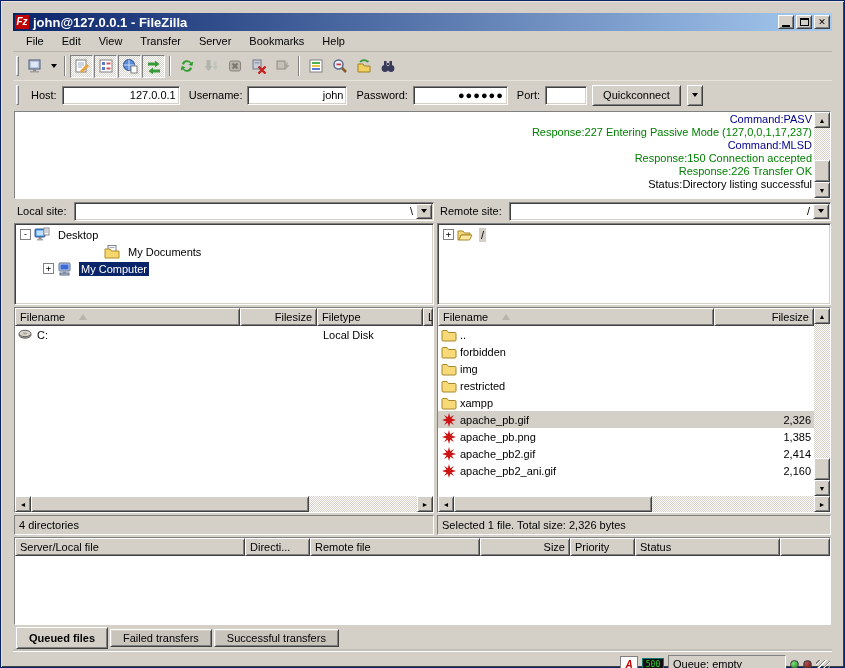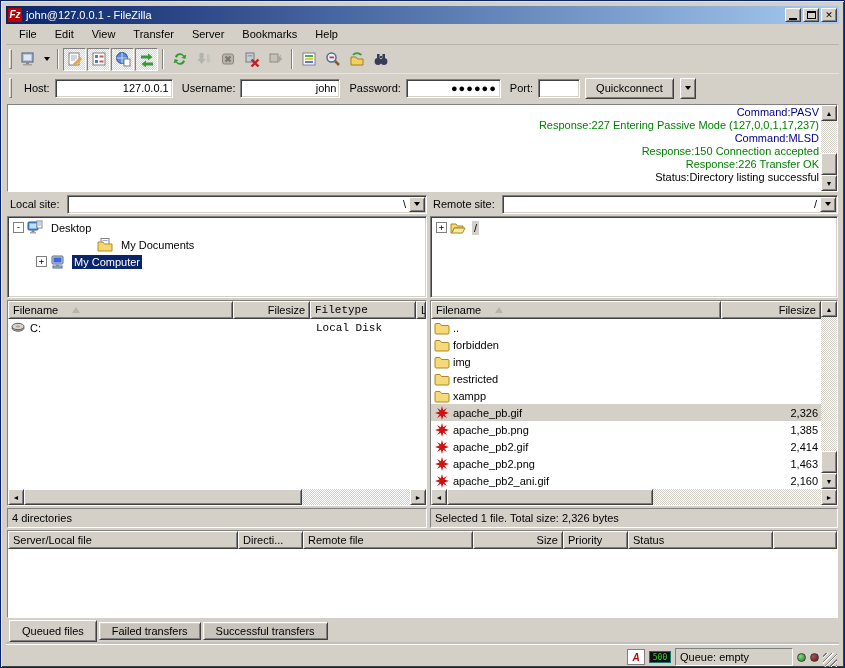--- a/index.html
+++ b/index.html
@@ -4,21 +4,21 @@
 <style>
   * { margin:0; padding:0; box-sizing:border-box; }
   html,body { width:845px; height:668px; }
   body {
     font-family:"Liberation Sans","DejaVu Sans",sans-serif;
     font-size:11px; color:#000; background:#d4d0c8;
     overflow:hidden;
   }
   .window {
     width:845px; height:668px; background:#d4d0c8;
-    border:1px solid #0a246a; padding:5px;
+    border:1px solid #0a246a; padding:12px;
     box-shadow: inset 1px 1px 0 #e8e4dc, inset -1px -1px 0 #404040;
     display:flex; flex-direction:column;
   }
   
   .btn3d {
     background:#d4d0c8;
     border:1px solid; border-color:#fff #404040 #404040 #fff;
     box-shadow: inset 1px 1px 0 #d4d0c8, inset -1px -1px 0 #808080;
   }
   .field {
@@ -35,21 +35,21 @@
   .titlebar {
     height:18px; flex:0 0 18px;
     background:linear-gradient(to right,#0a246a,#a6caf0);
     display:flex; align-items:center; padding:0 2px; color:#fff;
   }
   .fz-logo {
     width:14px; height:14px; background:#c00000; color:#fff;
     font-weight:bold; font-size:10px; line-height:14px; text-align:center;
     margin-right:4px; flex:0 0 14px; font-style:italic;
   }
-  .title-text { font-weight:normal; font-size:11px; flex:1; white-space:nowrap; }
+  .title-text { font-weight:bold; font-size:13px; flex:1; white-space:nowrap; }
   .winbtn {
     width:16px; height:14px; margin-left:2px; position:relative;
     display:flex; align-items:center; justify-content:center;
     font-size:9px; font-weight:bold; color:#000;
   }
   .glyph-min { width:8px; height:2px; background:#000; margin-top:8px; }
   .glyph-max { width:9px; height:8px; border:1px solid #000; border-top:2px solid #000; }
   
   .menubar { height:21px; flex:0 0 21px; display:flex; align-items:center; padding-left:4px; border-bottom:1px solid #b8b4ac; }
   .menu-item { padding:2px 9px; }
@@ -107,21 +107,21 @@
   .hcell { display:flex; align-items:center; padding:0 4px; overflow:hidden; white-space:nowrap; }
   .hcell.num { justify-content:flex-end; }
   .sort-asc { width:0; height:0; margin-left:14px; border-left:4px solid transparent; border-right:4px solid transparent; border-bottom:6px solid #b8b4ac; }
   .listbody { flex:1; overflow:hidden; background:#fff; }
   .lrow { height:17px; display:flex; align-items:center; white-space:nowrap; }
   .lrow.sel { background:#d4d0c8; }
   .cell { overflow:hidden; display:flex; align-items:center; padding:0 3px; height:17px; }
   .cell.num { justify-content:flex-end; }
   .ficon { width:16px; height:16px; flex:0 0 16px; margin-right:3px; display:flex; align-items:center; justify-content:center; }
   
-  .lc-name { width:227px; } .lc-size { width:78px; } .lc-type { width:107px;font-family:Liberation Mono, monospace; } .lc-last { flex:1; }
+  .lc-name { width:227px; } .lc-size { width:78px; } .lc-type { width:107px; } .lc-last { flex:1; }
   
   .rc-name { flex:1; } .rc-size { width:100px; }
   
   .sb-track-pat { background-image:conic-gradient(#fff 25%, #d4d0c8 0 50%, #fff 0 75%, #d4d0c8 0); background-size:2px 2px; }
   .hscroll { height:16px; flex:0 0 16px; display:flex; }
   .sb-btn { width:16px; height:16px; flex:0 0 16px; display:flex; align-items:center; justify-content:center; font-size:7px; color:#000; }
   .hthumb { height:16px; }
   .vscroll { width:16px; flex:0 0 16px; display:flex; flex-direction:column; }
   .vthumb { width:16px; }
   .vtrack, .htrack { position:relative; flex:1; }
@@ -129,21 +129,21 @@
   
   .pane-status { height:20px; flex:0 0 20px; margin-top:2px; display:flex; align-items:center; padding:0 4px; background:#d4d0c8; white-space:nowrap; overflow:hidden; }
   
   .queue { height:88px; flex:0 0 88px; display:flex; flex-direction:column; margin:2px 1px 0 1px; background:#fff; }
   .qc-local { width:230px; } .qc-dir { width:65px; } .qc-remote { width:170px; }
   .qc-size { width:90px; } .qc-pri { width:65px; } .qc-status { width:145px; } .qc-rest { flex:1; }
   .queue-body { flex:1; background:#fff; }
   
   .tabrow { height:26px; flex:0 0 26px; display:flex; align-items:flex-start; padding-left:3px; padding-top:2px; gap:2px; }
   .tab { padding:3px 12px; height:20px; display:flex; align-items:center; }
-  .tab.active { font-weight:normal; height:22px; background:#d4d0c8; }
+  .tab.active { font-weight:bold; height:22px; background:#d4d0c8; }
   .tab.inactive { background:#c8c4bc; margin-top:2px; height:18px; }
   
   .statusbar { height:25px; flex:0 0 25px; border-top:1px solid #fff; box-shadow:0 -2px 0 #80808033;
     display:flex; align-items:center; justify-content:flex-end; gap:4px; padding:2px 2px 2px 4px; }
   .sb-ind { width:18px; height:16px; background:#fff; border:1px solid #808080; display:flex; align-items:center; justify-content:center;
     color:#c00000; font-weight:bold; font-size:10px; font-style:italic; }
   .sb-speed { width:22px; height:12px; background:#101010; color:#30d030; font-family:"DejaVu Sans Mono",monospace;
     font-size:8px; line-height:12px; text-align:center; border:1px solid #0f766e; }
   .sb-queue { width:118px; height:18px; display:flex; align-items:center; padding:0 4px; }
   .led { width:9px; height:9px; border-radius:50%; border:1px solid #404040; }
@@ -517,29 +517,20 @@
                     </svg>
                     <span>apache_pb2.gif</span>
                   </div>
                 <div class="cell rc-size num">2,414</div>
               </div>
               <div class="lrow">
                 <div class="cell rc-name">
                     <svg class="ficon" width="16" height="16">
                       <path d="M8 1l1.2 4.2L13 3l-2.5 3.6L15 8l-4.5 1.4L13 13l-3.8-2.2L8 15l-1.2-4.2L3 13l2.5-3.6L1 8l4.5-1.4L3 3l3.8 2.2z" fill="#cc1414"></path>
                     </svg>
-                    <span>apache_pb2.png</span>
-                  </div>
-                <div class="cell rc-size num">1,463</div>
-              </div>
-              <div class="lrow">
-                <div class="cell rc-name">
-                    <svg class="ficon" width="16" height="16">
-                      <path d="M8 1l1.2 4.2L13 3l-2.5 3.6L15 8l-4.5 1.4L13 13l-3.8-2.2L8 15l-1.2-4.2L3 13l2.5-3.6L1 8l4.5-1.4L3 3l3.8 2.2z" fill="#cc1414"></path>
-                    </svg>
                     <span>apache_pb2_ani.gif</span>
                   </div>
                 <div class="cell rc-size num">2,160</div>
               </div>
             </div>
           </div>
           <div class="vscroll">
             <div class="sb-btn btn3d">▲</div>
             <div class="vtrack sb-track-pat">
                 <div class="vthumb btn3d" style="height:22px; bottom:0;"></div>

